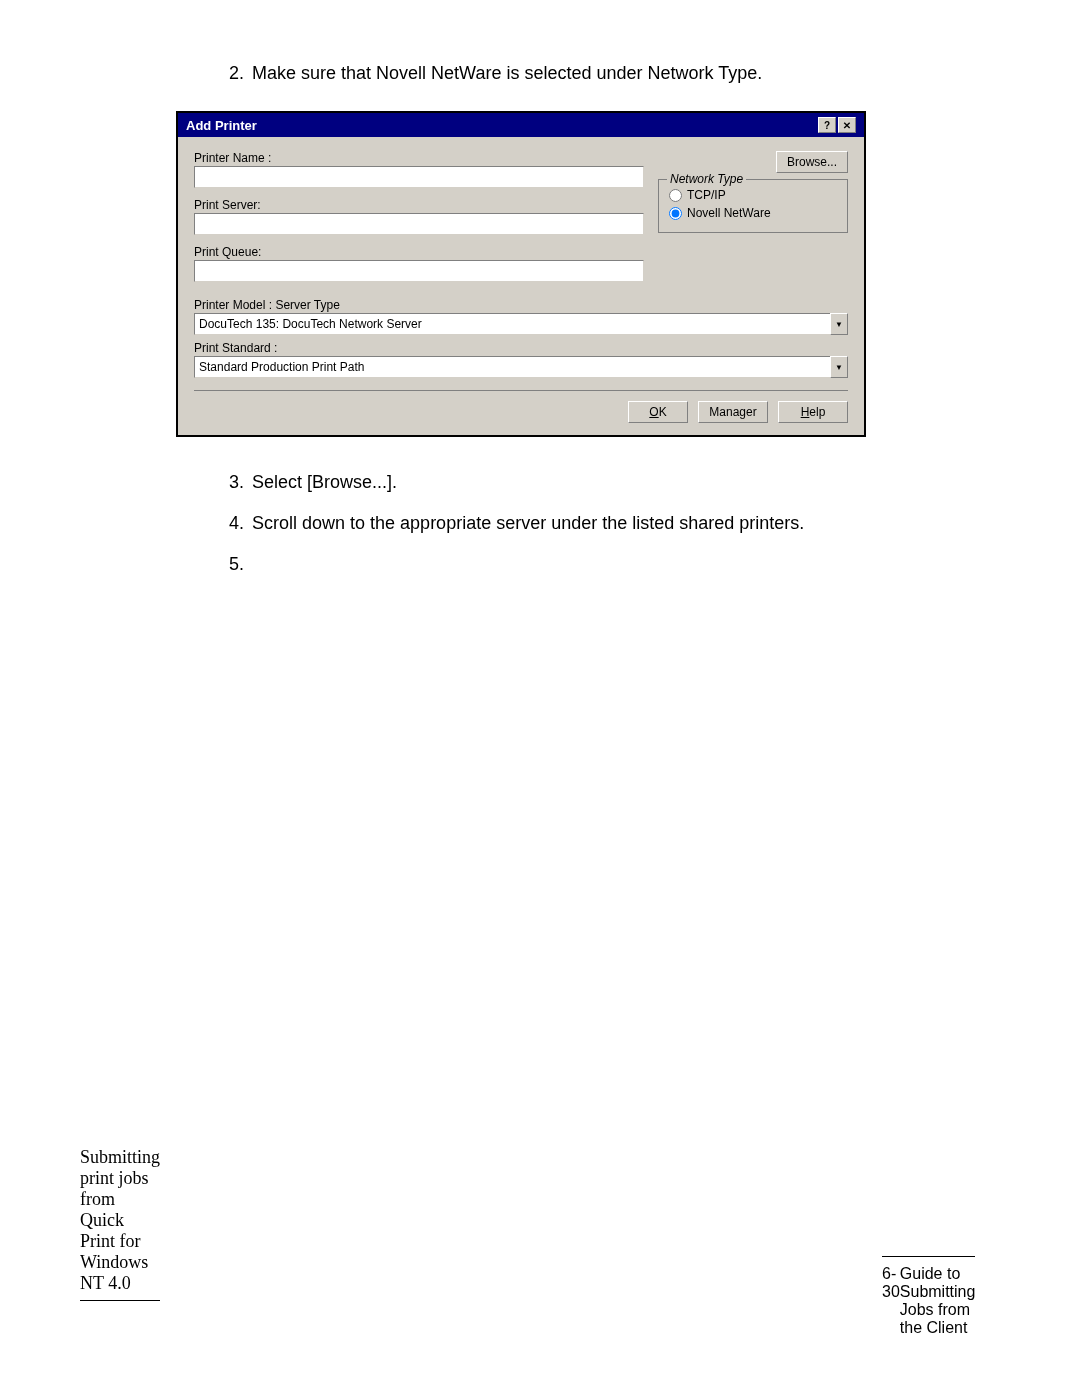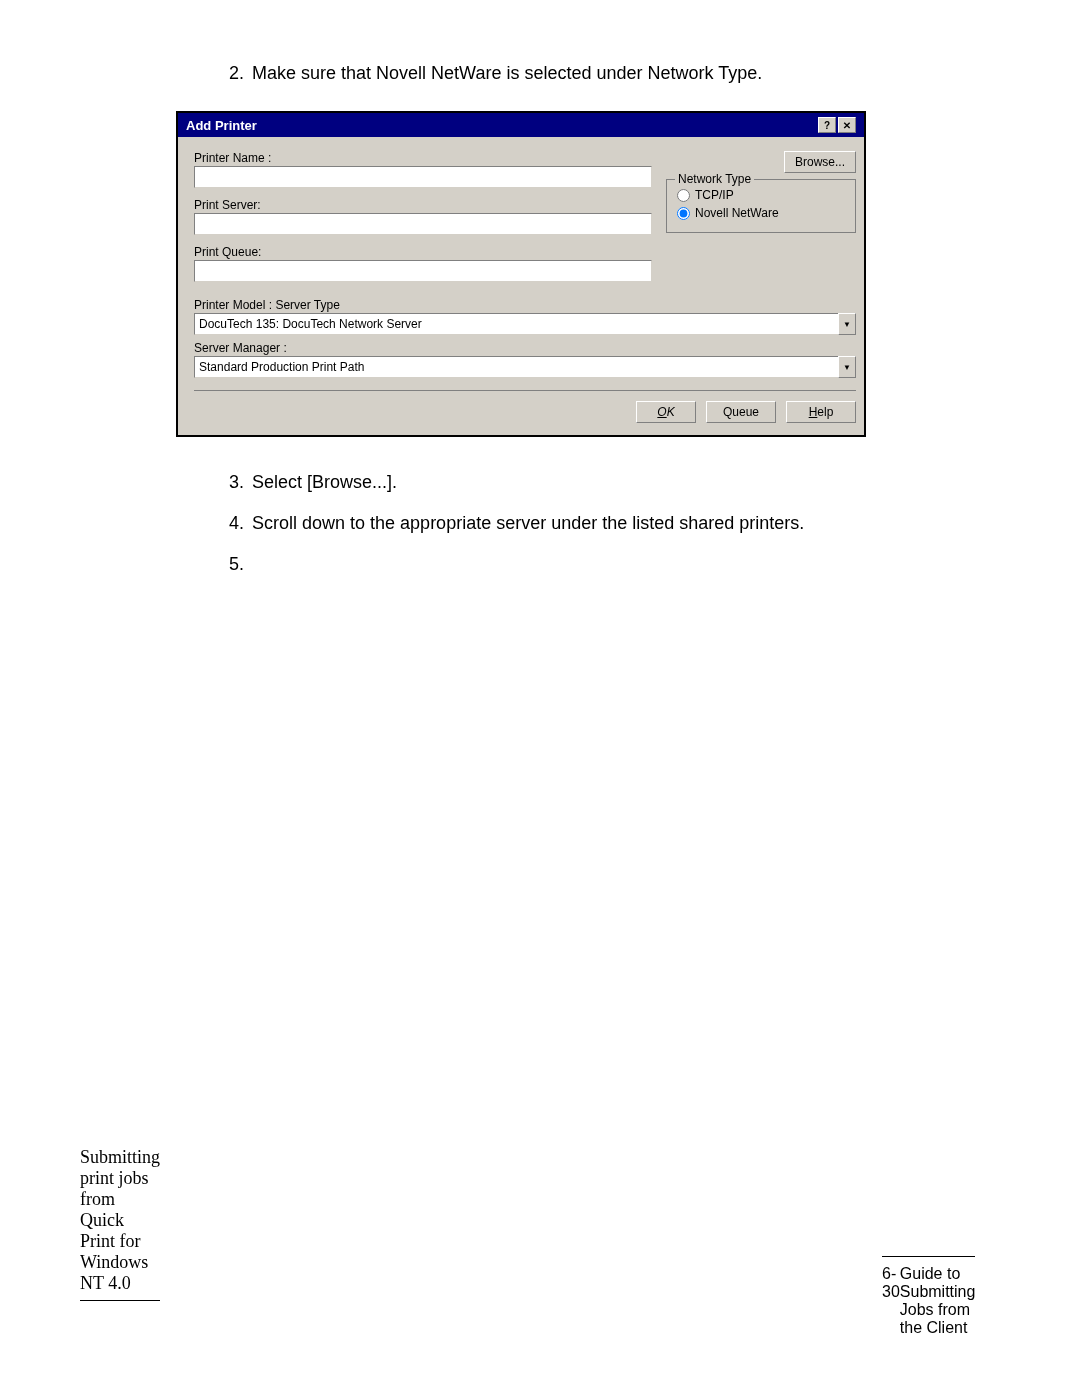--- a/index.html
+++ b/index.html
@@ -88,21 +88,21 @@
       font-size: 10px;
       display: flex;
       align-items: center;
       justify-content: center;
       cursor: pointer;
       font-family: Arial, Helvetica, sans-serif;
       color: #000;
     }
 
     .win-dialog-body {
-      padding: 14px 8px 12px 16px;
+      padding: 14px 16px 12px 16px;
     }
 
     
     .dialog-main-row {
       display: flex;
       gap: 14px;
       margin-bottom: 10px;
     }
     .dialog-left {
       flex: 1;
@@ -164,20 +164,21 @@
       background: #d4d0c8;
     }
     .groupbox-legend {
       position: absolute;
       top: -8px;
       left: 8px;
       background: #d4d0c8;
       padding: 0 3px;
       font-size: 12px;
       font-family: Arial, Helvetica, sans-serif;
+      font-style: italic;
     }
     .radio-row {
       display: flex;
       align-items: center;
       gap: 5px;
       margin-bottom: 4px;
       font-size: 12px;
     }
     .radio-row input[type="radio"] {
       margin: 0;
@@ -235,21 +236,20 @@
     .dialog-btn-row {
       display: flex;
       justify-content: flex-end;
       gap: 10px;
       padding-top: 10px;
       border-top: 1px solid #808080;
       margin-top: 12px;
     }
     .win-button-ok {
       min-width: 60px;
-      font-style: italic;
     }
     .btn-underline {
       text-decoration: underline;
     }
 
     
     .steps-list {
       margin-left: 40px;
       margin-top: 10px;
     }
@@ -353,32 +353,32 @@
             <div class="field-label">Printer Model : Server Type</div>
             <div class="win-select-container">
               <select class="win-select">
                 <option value="DocuTech 135: DocuTech Network Server">DocuTech 135: DocuTech Network Server</option>
               </select>
               <div class="win-dropdown-arrow">▼</div>
             </div>
           </div>
 
           <div class="dialog-model-row">
-            <div class="field-label">Server Manager :</div>
+            <div class="field-label">Print Standard :</div>
             <div class="win-select-container">
               <select class="win-select">
                 <option value="Standard Production Print Path">Standard Production Print Path</option>
               </select>
               <div class="win-dropdown-arrow">▼</div>
             </div>
           </div>
 
           <div class="dialog-btn-row">
             <button class="win-button win-button-ok"><span class="btn-underline">O</span>K</button>
-            <button class="win-button">Queue</button>
+            <button class="win-button">Manager</button>
             <button class="win-button"><span class="btn-underline">H</span>elp</button>
           </div>
 
         </div>
       </div>
     </div>
 
     <div class="steps-list">
       <div class="step-item">
         <span class="num">3.</span>

